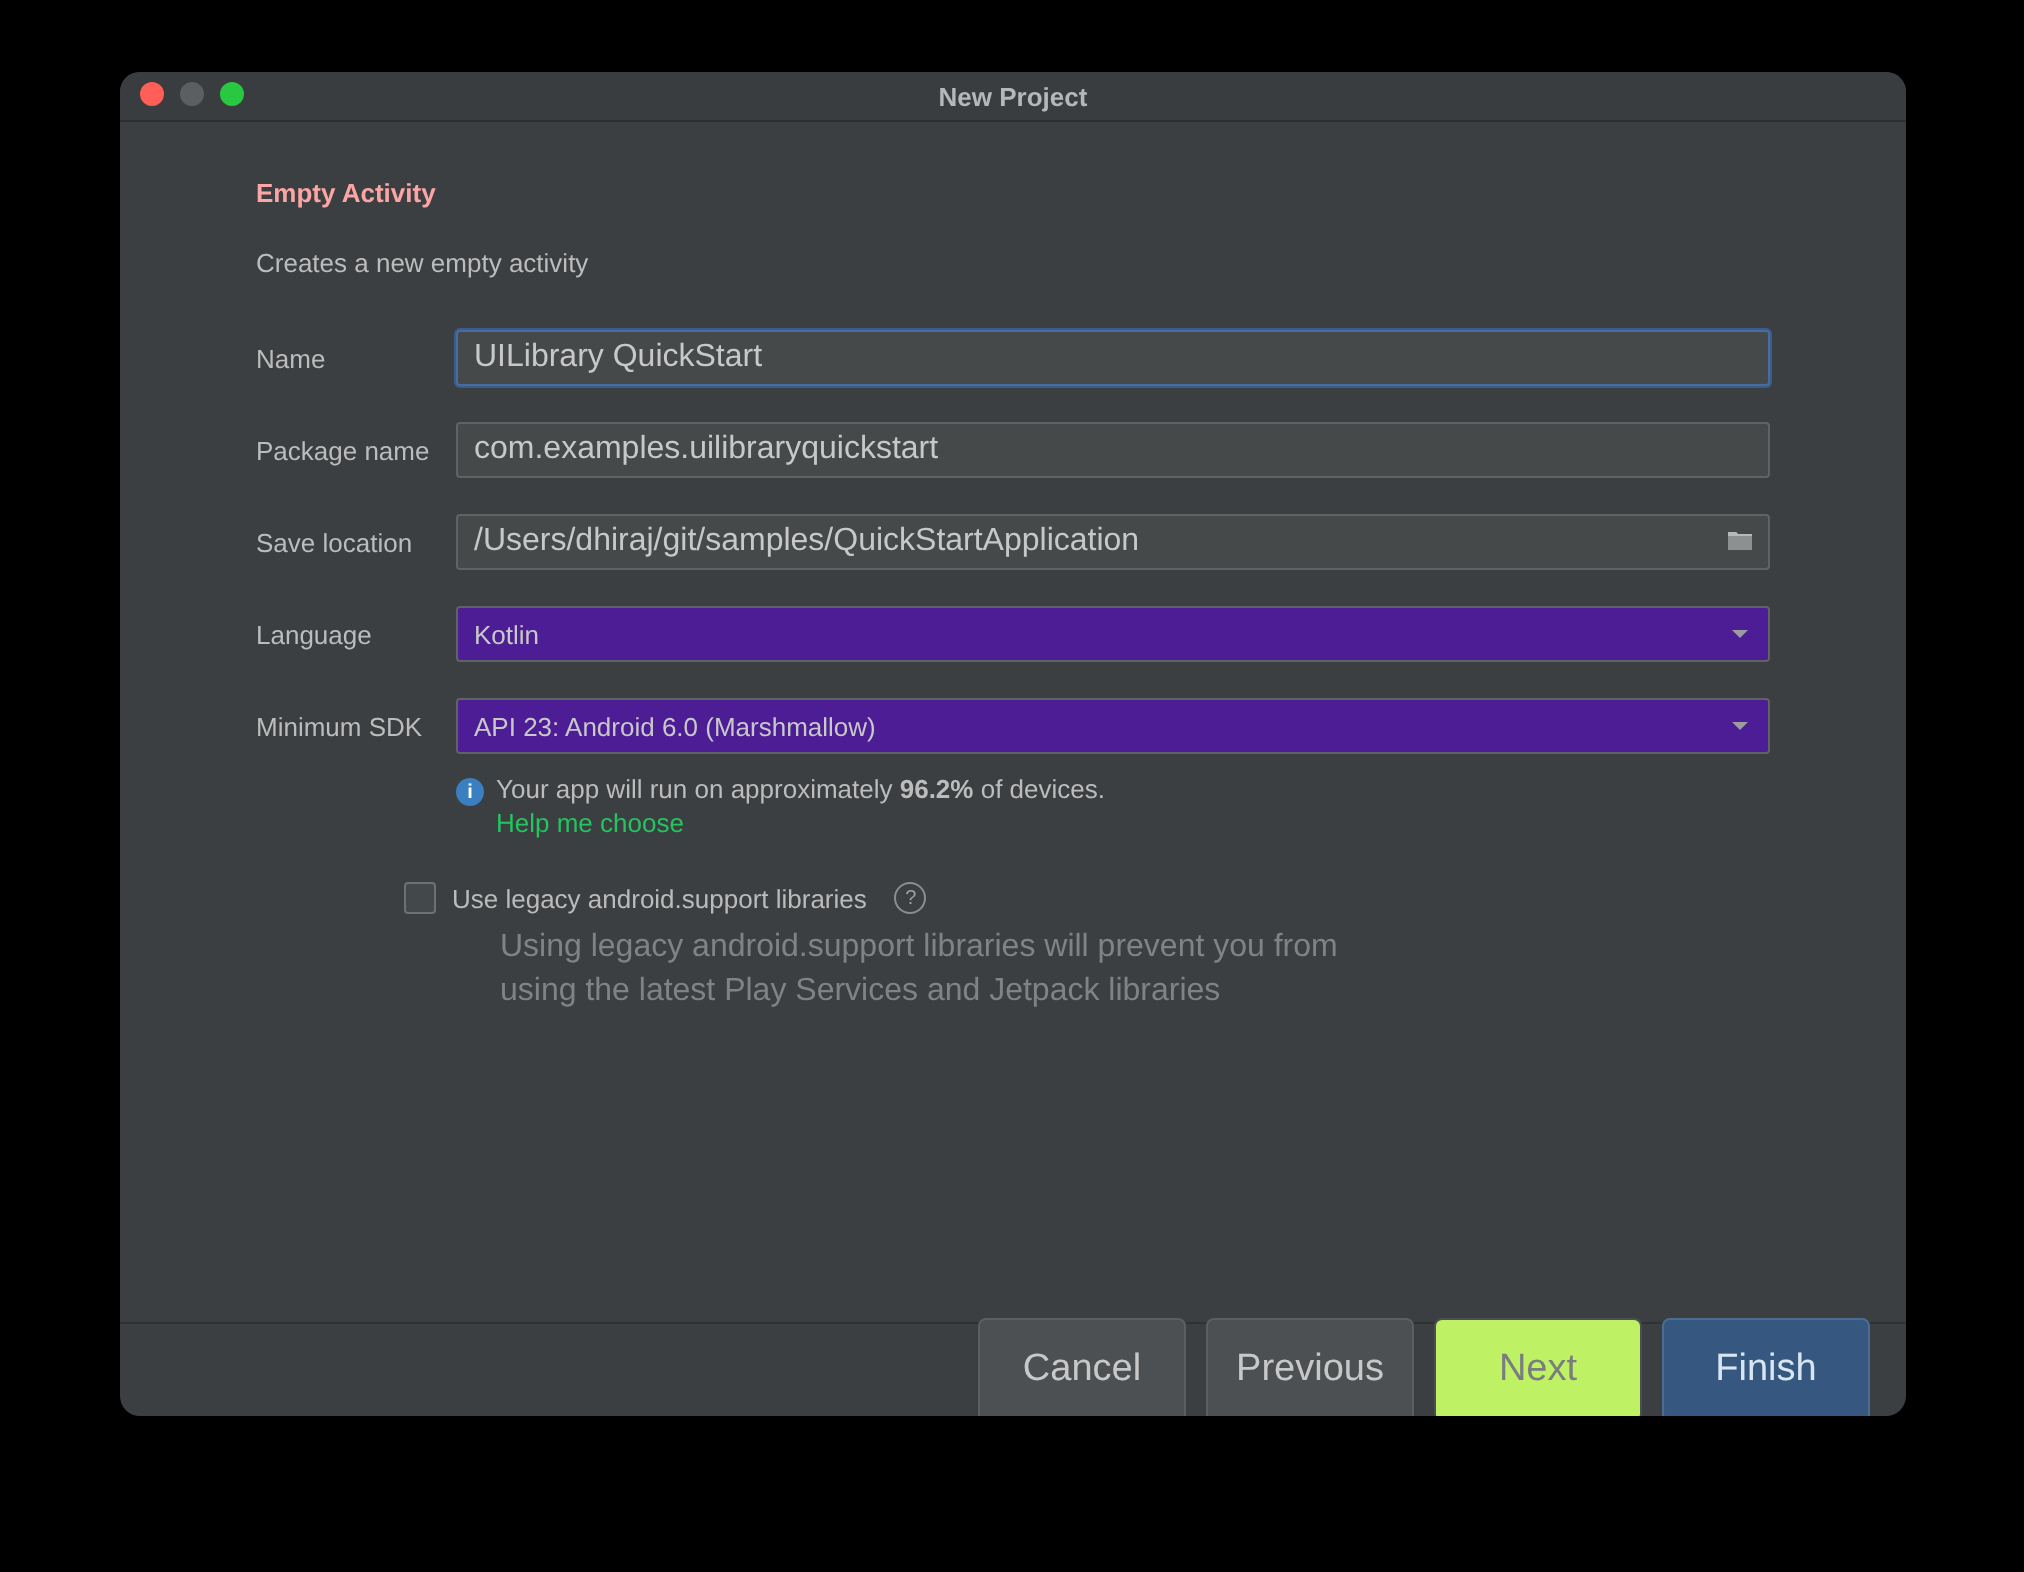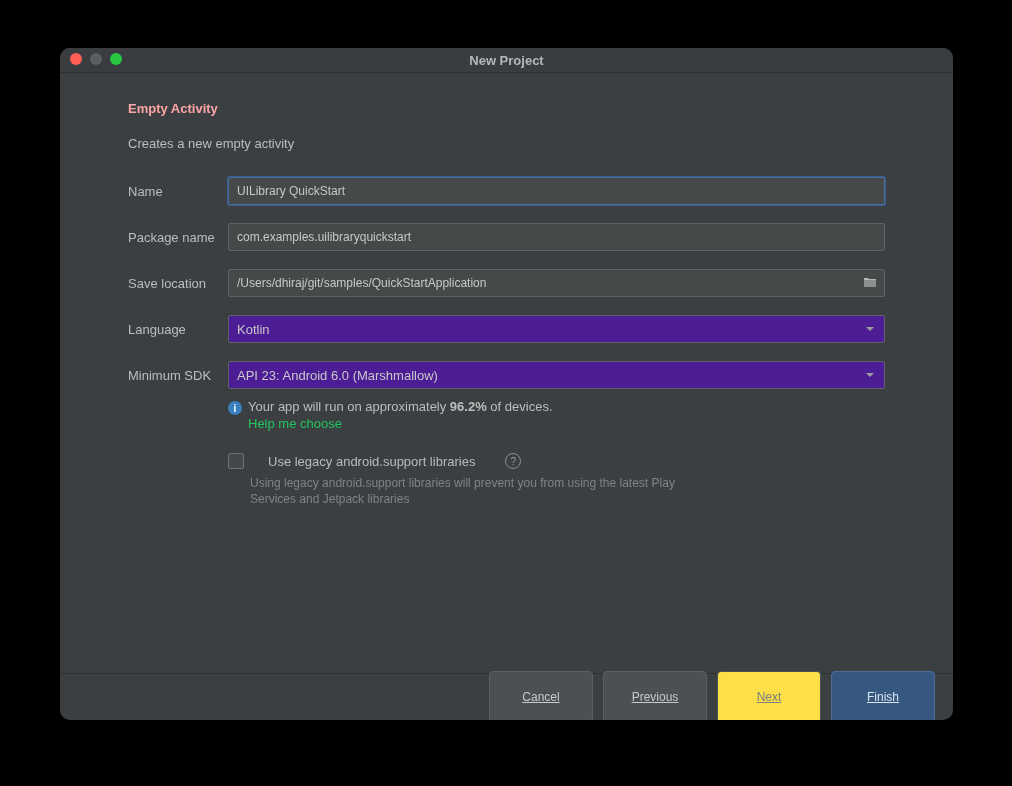--- a/index.html
+++ b/index.html
@@ -9,21 +9,21 @@
     height: 786px;
     background: #000;
     font-family: -apple-system, "Helvetica Neue", Arial, sans-serif;
     font-size: 13px;
     color: #bbbbbb;
     -webkit-font-smoothing: antialiased;
   }
   .window {
     position: absolute;
     left: 60px;
-    top: 48px;
+    top: 36px;
     width: 893px;
     height: 672px;
     background: #3c3f41;
     border-radius: 10px;
     box-shadow: 0 20px 60px rgba(0,0,0,.6);
     overflow: hidden;
     display: flex;
     flex-direction: column;
   }
   .titlebar {
@@ -83,21 +83,21 @@
     position: relative;
   }
   input.text-input {
     width: 100%;
     box-sizing: border-box;
     height: 28px;
     background: #45494a;
     border: 1px solid #5f6364;
     color: #c8c8c8;
     padding: 0 8px;
-    font-size: 12px;
+    font-size: 16px;
     border-radius: 2px;
     outline: none;
   }
   input.text-input.focused {
     border: 1px solid #466ca0;
     box-shadow: 0 0 0 1px #3a5e8c;
   }
   .select {
     width: 100%;
     box-sizing: border-box;
@@ -150,25 +150,25 @@
     color: #bcbcbc;
   }
   .info-text .pct { font-weight: 700; }
   .link {
     color: #22c55e;
     cursor: pointer;
     display: block;
     margin-top: 2px;
   }
   .checkbox-row {
-    margin-left: 100px;
+    margin-left: 74px;
     margin-top: 22px;
     display: flex;
     align-items: center;
-    gap: 24px;
+    gap: 8px;
   }
   .checkbox {
     width: 14px;
     height: 14px;
     border: 1px solid #6e7173;
     background: #43494a;
     border-radius: 2px;
     flex-shrink: 0;
   }
   .help-icon {
@@ -180,21 +180,21 @@
     font-size: 10px;
     display: flex;
     align-items: center;
     justify-content: center;
     margin-left: 6px;
   }
   .hint {
     margin-left: 122px;
     margin-top: 6px;
     color: #808386;
-    font-size: 12px;
+    font-size: 16px;
     max-width: 430px;
     line-height: 1.35;
   }
   .footer {
     height: 46px;
     border-top: 1px solid #2f3132;
     display: flex;
     align-items: center;
     justify-content: flex-end;
     gap: 10px;
@@ -204,27 +204,26 @@
     height: 26px;
     min-width: 74px;
     padding: 12px 14px;
     border-radius: 4px;
     border: 1px solid #5c5f61;
     background: #4c5052;
     color: #c8c8c8;
     display: flex;
     align-items: center;
     justify-content: center;
-    font-size: 12px;
+    font-size: 19px;
     cursor: default;
-    text-decoration: underline;
   }
   .btn.disabled {
     color: #7a7d7f;
-    background: #fde047;
+    background: #bef264;
     border-color: #4c4f51;
   }
   .btn.primary {
     background: #365880;
     border-color: #4a6d96;
     color: #d9e6f2;
   }
 </style>
 </head>
 <body>

